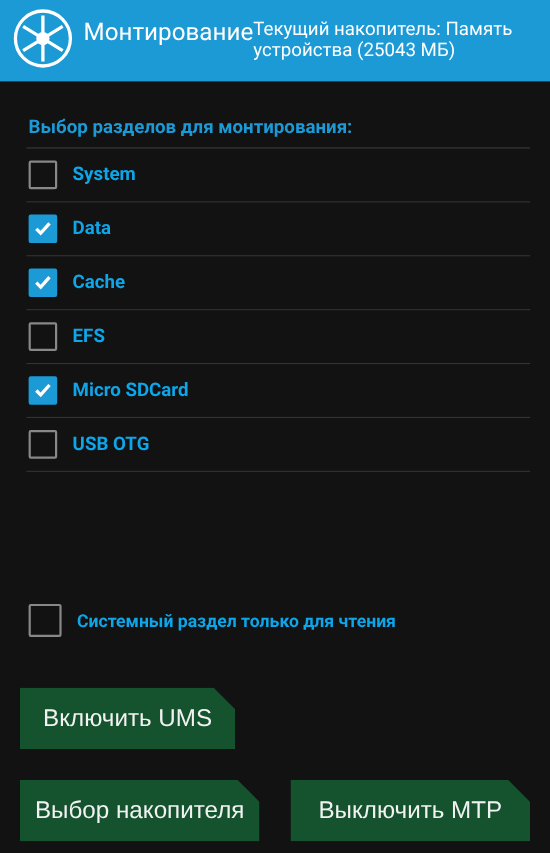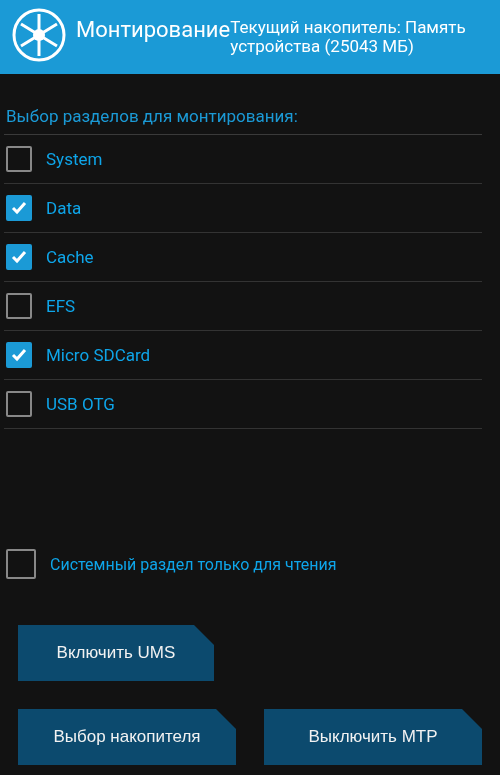--- a/index.html
+++ b/index.html
@@ -15,21 +15,21 @@
     background: #1b9ad6;
     height: 74px;
     display: flex;
     align-items: center;
     padding: 0 12px;
   }
   .logo-wrap { flex: 0 0 auto; margin-right: 10px; }
   .header-text { display: flex; flex-direction: row; }
   .header-title { color: #fff; font-size: 22px; font-weight: 400; line-height: 1.1; margin-bottom: 4px;}
   .header-sub { color: #fff; font-size: 17px; font-weight: 400; line-height: 1.1; }
-  .content { padding: 18px 18px 0 4px; }
+  .content { padding: 18px 18px 0 24px; font-weight: bold; }
   .section-label {
     color: #1b9ad6;
     font-size: 17px;
     padding: 14px 0 8px 2px;
   }
   .divider { height: 1px; background: #3a3a3a; }
   .partition-list { }
   .part-row {
     display: flex;
     align-items: center;
@@ -57,23 +57,23 @@
     display: flex;
     align-items: center;
     padding: 10px 2px;
     margin-top: 110px;
     cursor: pointer;
   }
   .readonly-row .chk { width: 30px; height: 30px; }
   .readonly-row .part-label { font-size: 16px; }
   .buttons-area { padding: 0 18px; position: absolute; bottom: 10px; width: 500px; }
   .btn {
-    background: #0c4a6e;
+    background: #14532d;
     color: #f2f2f2;
-    font-size: 17px;
+    font-size: 22px;
     border: none;
     cursor: pointer;
     height: 56px;
     display: flex; align-items: center; justify-content: center;
     position: relative;
   }
   .btn-single {
     width: 196px;
     margin-bottom: 28px;
     clip-path: polygon(0 0, calc(100% - 20px) 0, 100% 20px, 100% 100%, 0 100%);

